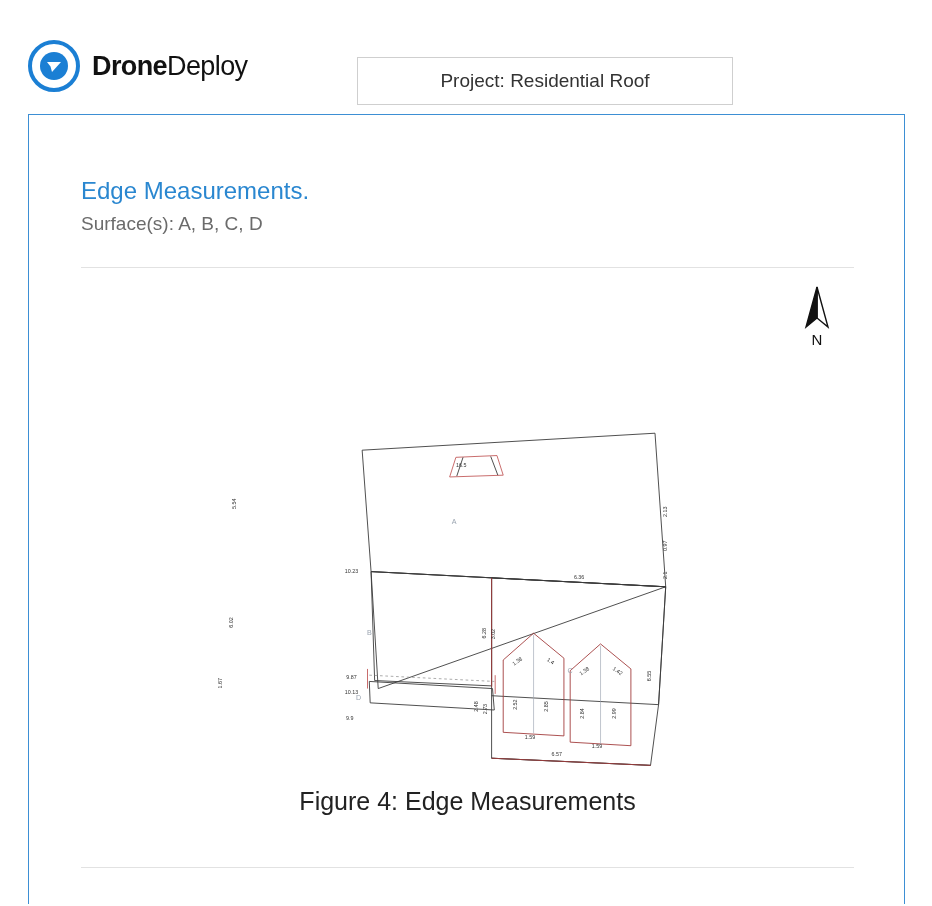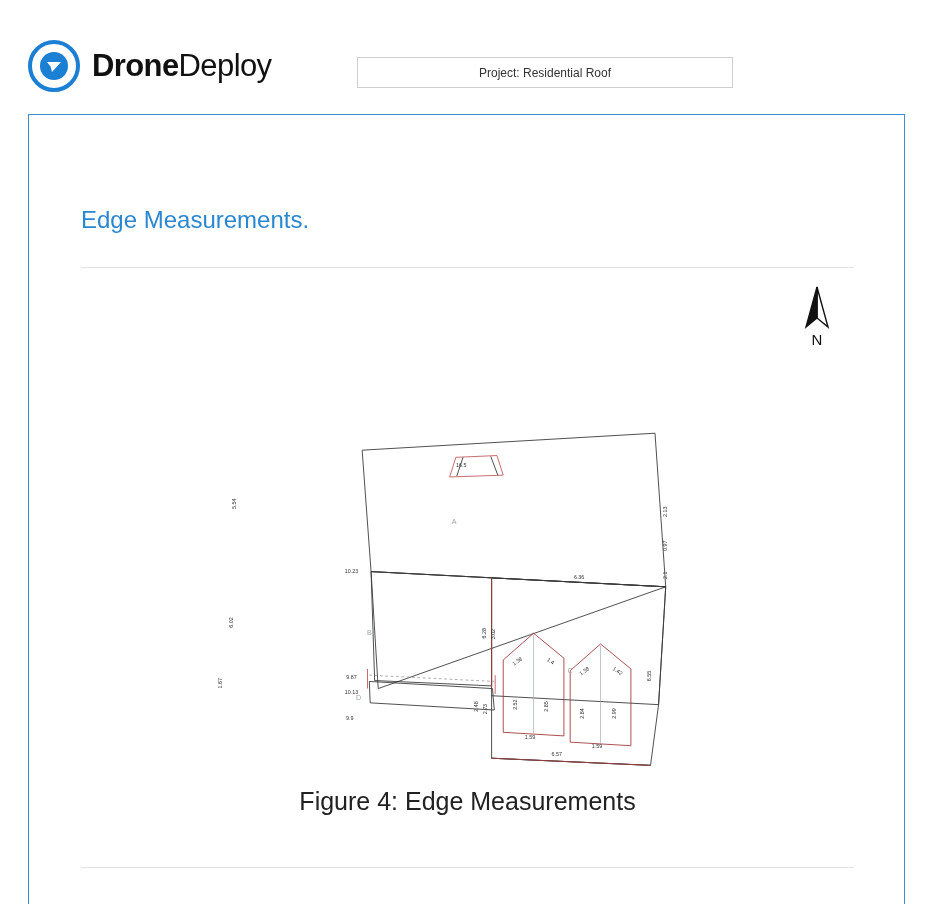--- a/index.html
+++ b/index.html
@@ -43,37 +43,37 @@
     border-radius: 50%;
     border: 4px solid #1b7fd4;
     background: #ffffff;
     display: flex;
     align-items: center;
     justify-content: center;
     box-sizing: border-box;
   }
   .logo-mark svg { display: block; }
   .brand-text {
-    font-size: 31px;
+    font-size: 27px;
     letter-spacing: -0.6px;
     white-space: nowrap;
   }
   .brand-text .b1 { font-weight: bold; color: #111; }
   .brand-text .b2 { font-weight: normal; color: #111; }
 
   .hdr-box {
     position: absolute;
     box-sizing: border-box;
     border: 1px solid #cfcfcf;
     background: #ffffff;
-    height: 31px;
+    height: 48px;
     display: flex;
     align-items: center;
     justify-content: center;
-    font-size: 12px;
+    font-size: 19px;
     color: #333;
   }
   .hdr-project {
     left: 357px;
     top: 57px;
     width: 376px;
   }
   .hdr-date {
     left: 740px;
     top: 57px;
@@ -94,21 +94,20 @@
   }
 
   .section-title {
     position: absolute;
     left: 52px;
     top: 62px;
     font-size: 24px;
     color: #2a87d0;
     font-weight: normal;
     white-space: nowrap;
-    margin-top: 29px;
   }
   .section-sub {
     position: absolute;
     left: 52px;
     top: 98px;
     font-size: 19px;
     color: #6b6b6b;
     white-space: nowrap;
   }
   .rule {
@@ -183,20 +182,21 @@
         <span class="b1">Drone</span><span class="b2">Deploy</span>
       </span>
     </div>
 
     <div class="hdr-box hdr-project">Project: Residential Roof</div>
   </div>
 
   <div class="card">
 
     <div class="section-title">Edge Measurements.</div>
+    <div class="section-sub">Surface(s): A, B, C, D</div>
     <div class="rule"></div>
 
     <div class="compass">
       <svg width="60" height="46" viewBox="0 0 60 46">
         <path d="M30 2 L41 42 L30 33 Z" fill="#ffffff" stroke="#111" stroke-width="1.4"></path>
         <path d="M30 2 L19 42 L30 33 Z" fill="#111" stroke="#111" stroke-width="1.4"></path>
       </svg>
       <div class="label">N</div>
     </div>
 

